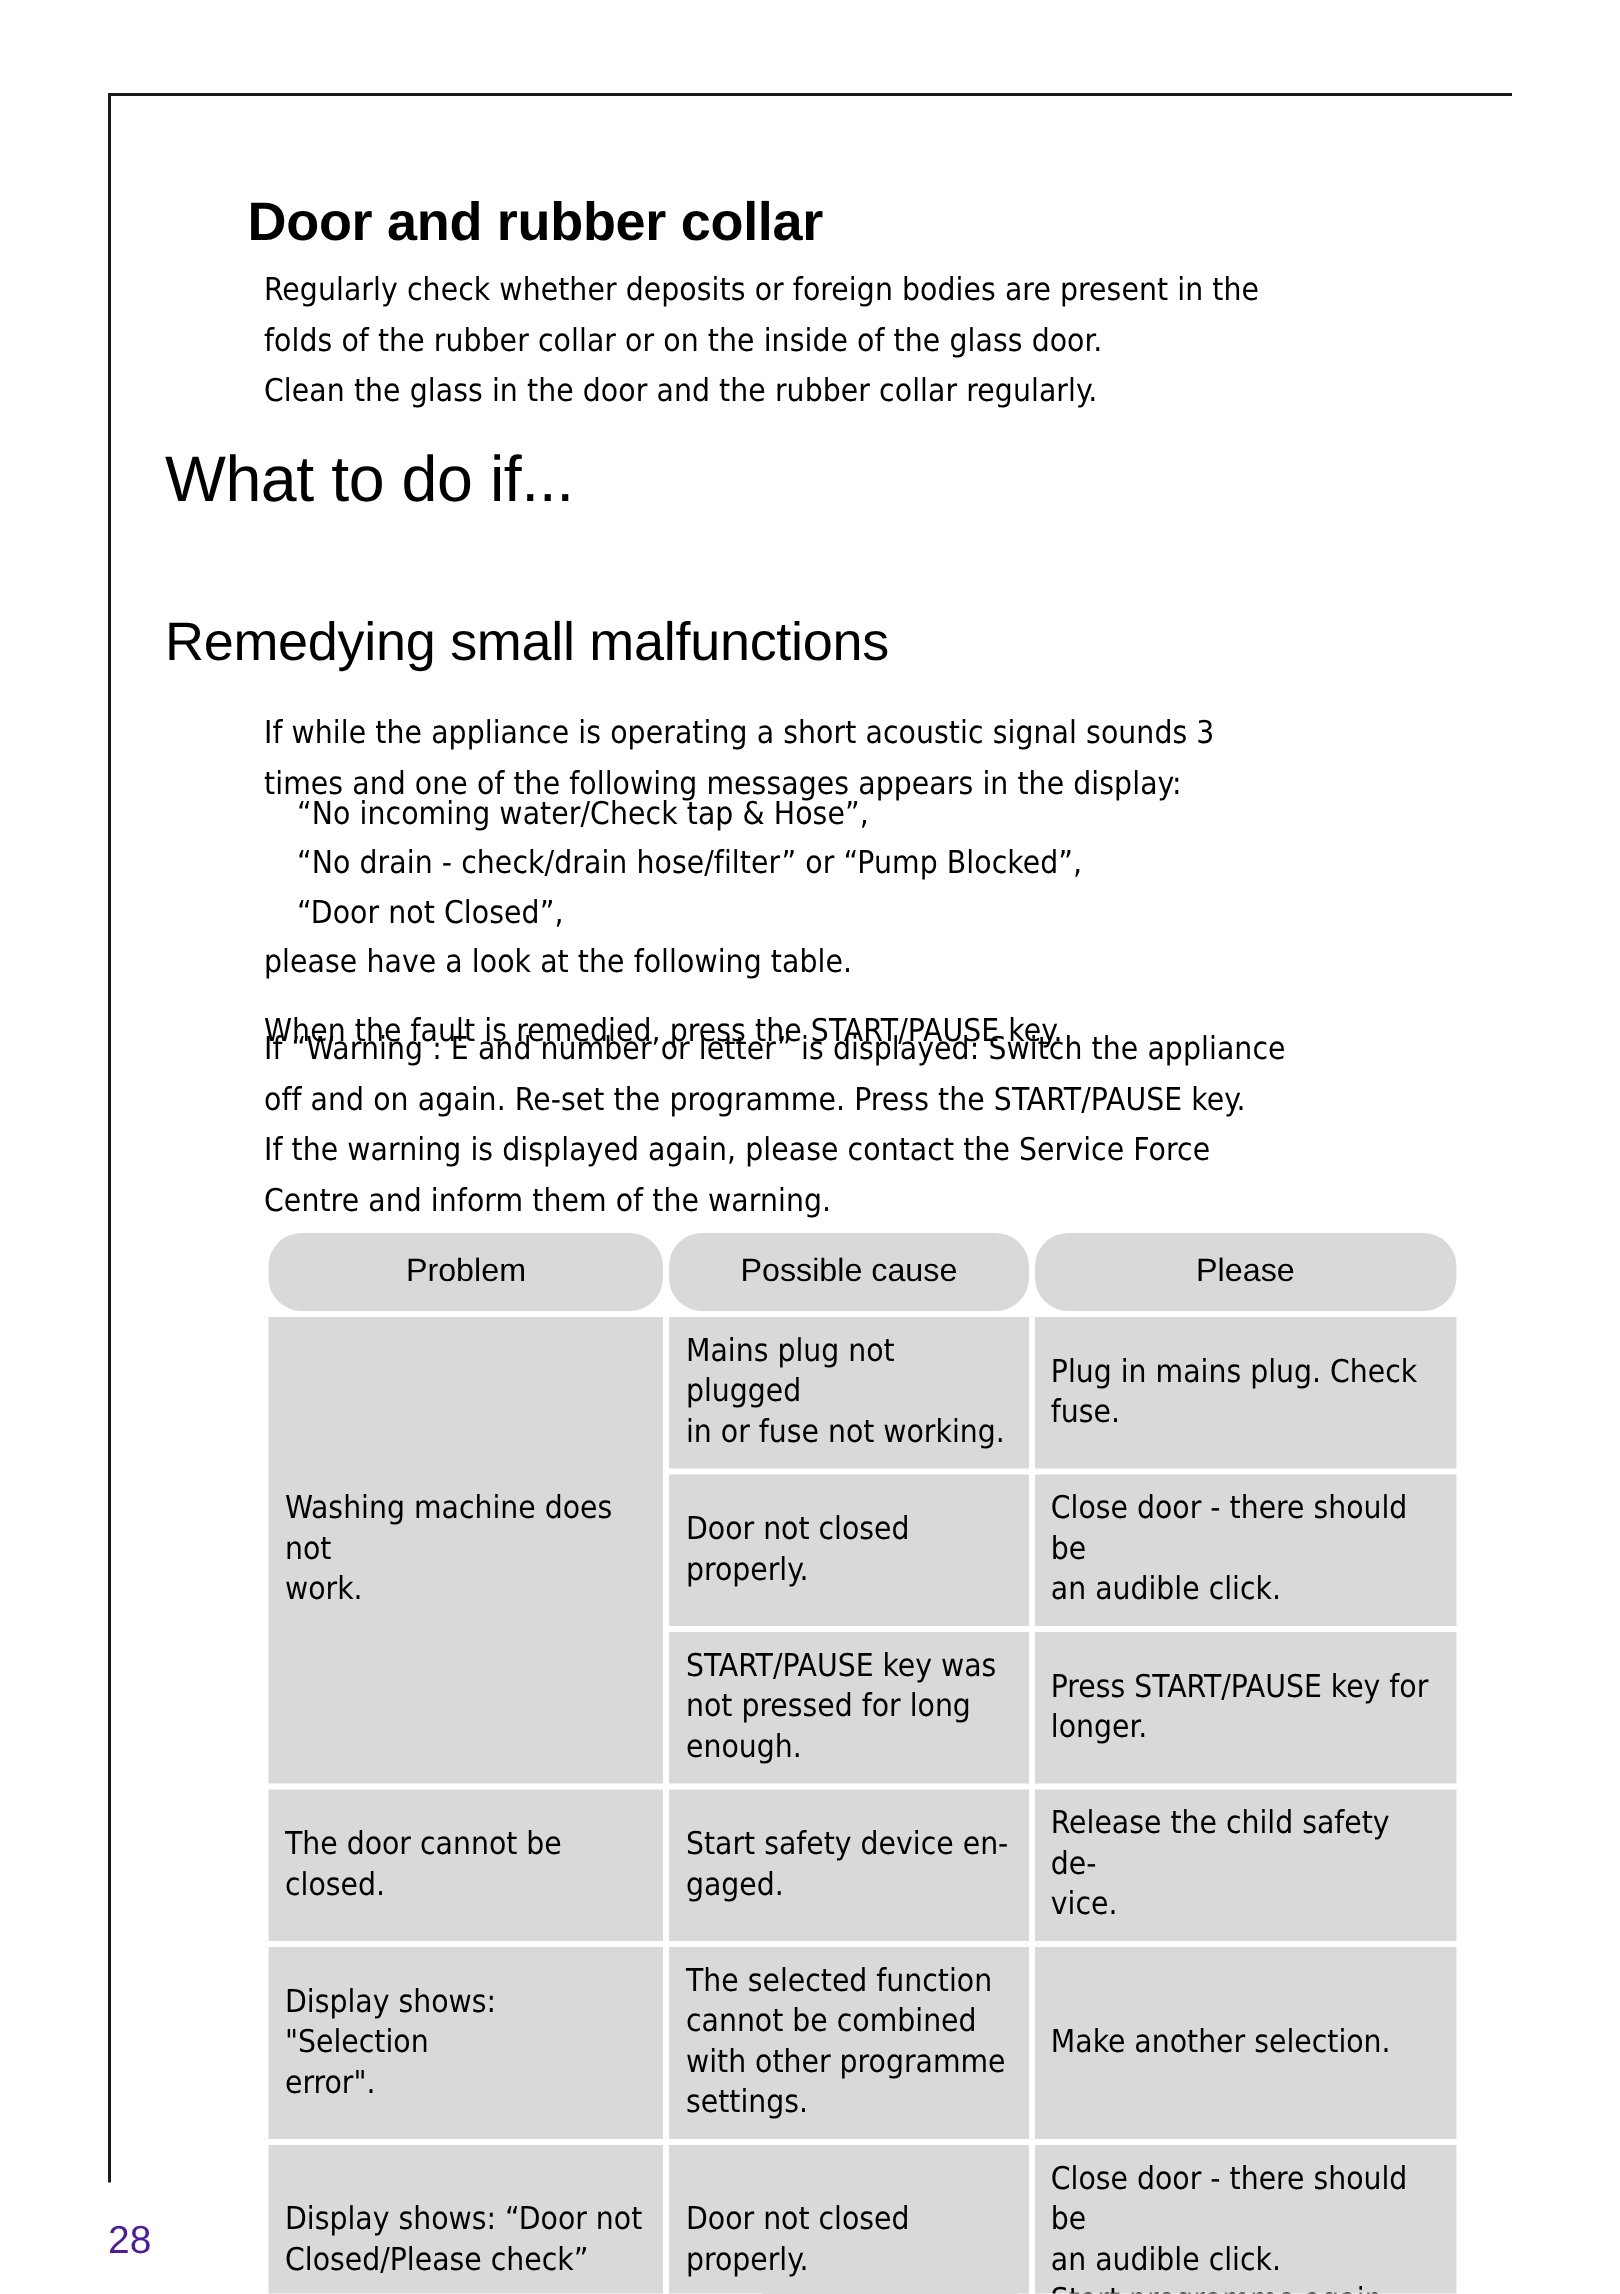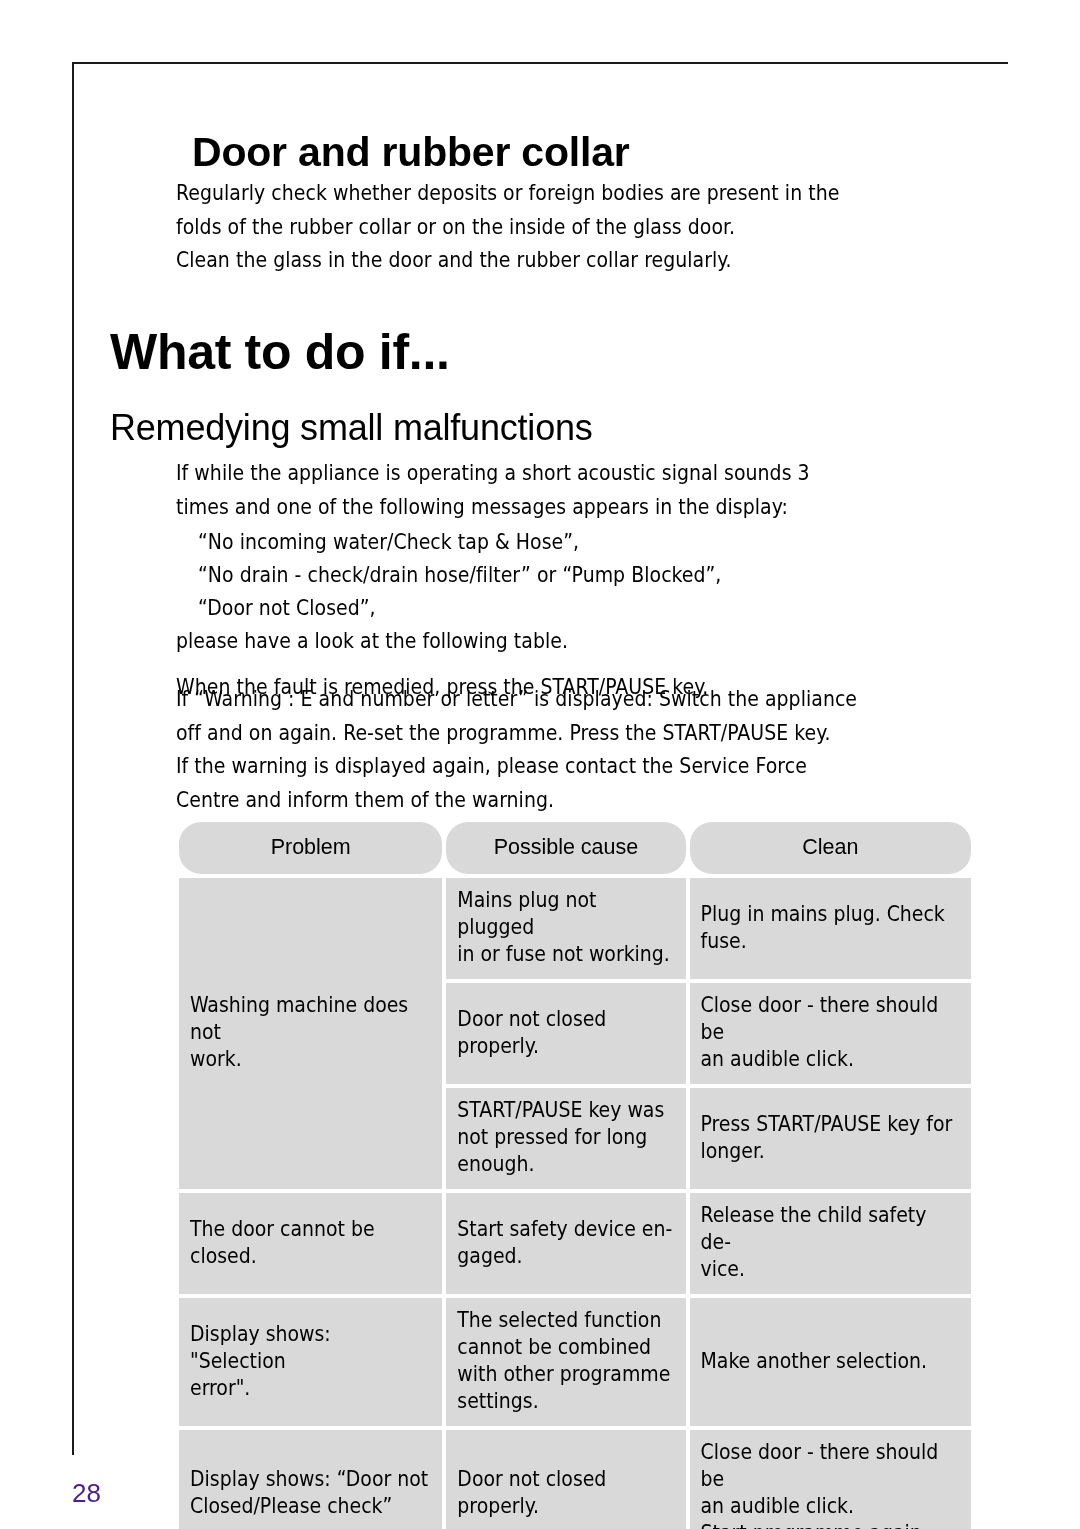--- a/index.html
+++ b/index.html
@@ -44,34 +44,34 @@
 
   
   .h-grotesque {
     font-family: "Liberation Sans", "DejaVu Sans", sans-serif;
     font-weight: bold;
     color: #000;
   }
 
   #sec-title-door {
     position: absolute;
-    left: 192px;
+    left: 165px;
     top: 97px;
-    font-size: 41px;
+    font-size: 36px;
     line-height: 42px;
     letter-spacing: -0.2px;
   }
 
   #chapter-title {
     position: absolute;
     left: 110px;
-    top: 291px;
-    font-size: 50px;
+    top: 264px;
+    font-size: 43px;
     line-height: 54px;
-    font-weight: bold;
+    font-weight: normal;
     letter-spacing: -0.3px;
   }
 
   #sec-title-remedying {
     position: absolute;
     left: 110px;
     top: 376px;
     font-size: 36px;
     line-height: 44px;
     font-weight: normal;
@@ -87,21 +87,21 @@
     line-height: 33.5px;
     letter-spacing: 0.05px;
     white-space: pre-line;
   }
   .para.indented {
     padding-left: 22px;
     width: 788px;
   }
 
   #para-door-body { top: 156px; }
-  #para-intro     { top: 437px; margin-top: 20px; }
+  #para-intro     { top: 452px; margin-top: 20px; }
   #para-msg-1     { top: 505px; }
   #para-msg-2     { top: 538px; }
   #para-msg-3     { top: 571px; }
   #para-table-ref { top: 604px; }
   #para-fault     { top: 629px; margin-top: 42px; }
   #para-warning   { top: 662px; }
   #para-service   { top: 729px; }
 
   
   #troubleshooting-table {
@@ -189,21 +189,21 @@
   <table id="troubleshooting-table">
     <colgroup>
       <col class="col-problem">
       <col class="col-cause">
       <col class="col-remedy">
     </colgroup>
     <thead>
       <tr>
         <th>Problem</th>
         <th>Possible cause</th>
-        <th>Clean</th>
+        <th>Please</th>
       </tr>
     </thead>
     <tbody id="troubleshooting-body">
         <tr>
           <td rowspan="3">Washing machine does not
 work.</td>
           <td>Mains plug not plugged
 in or fuse not working.</td>
           <td>Plug in mains plug. Check
 fuse.</td>

